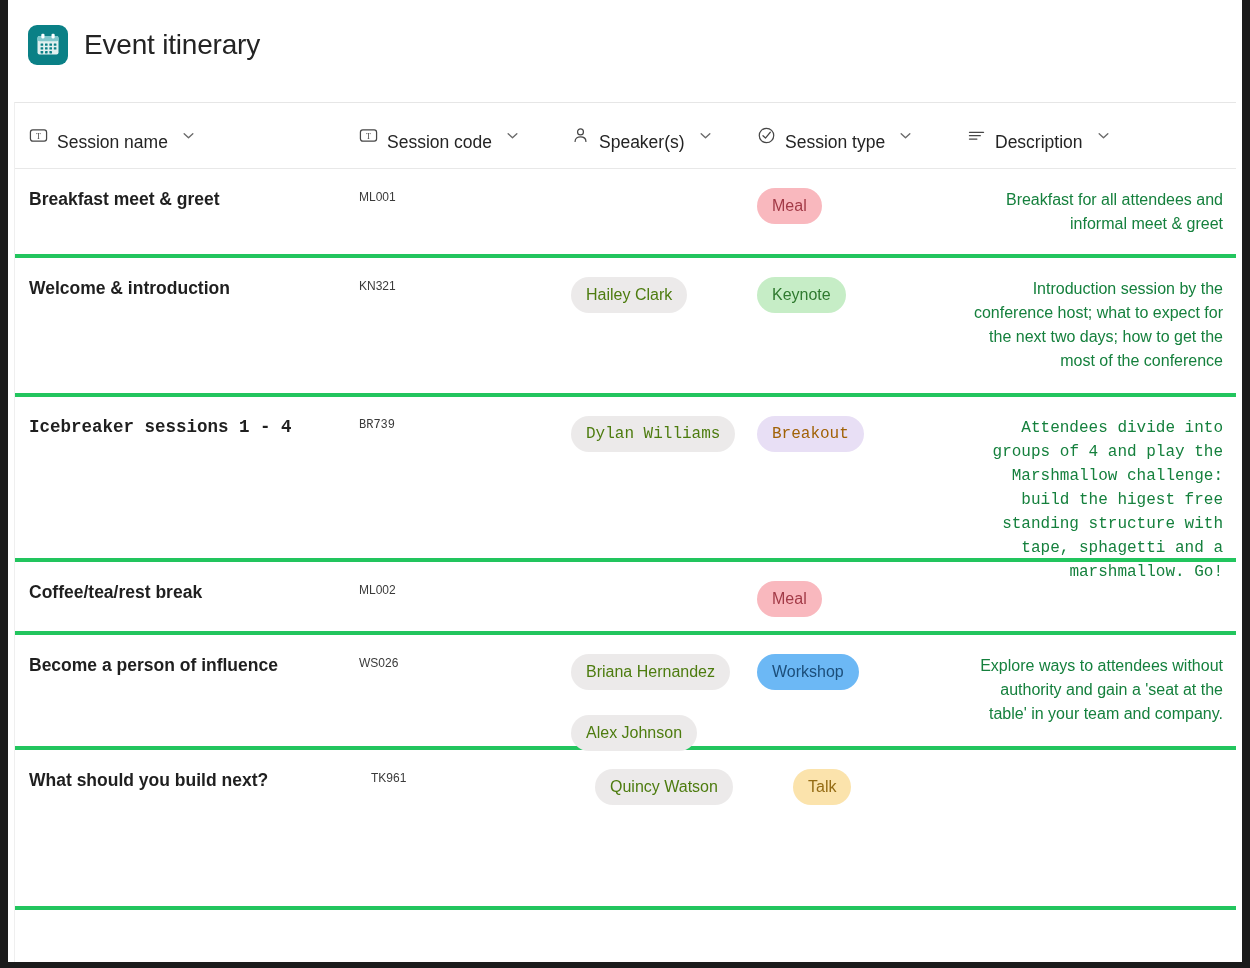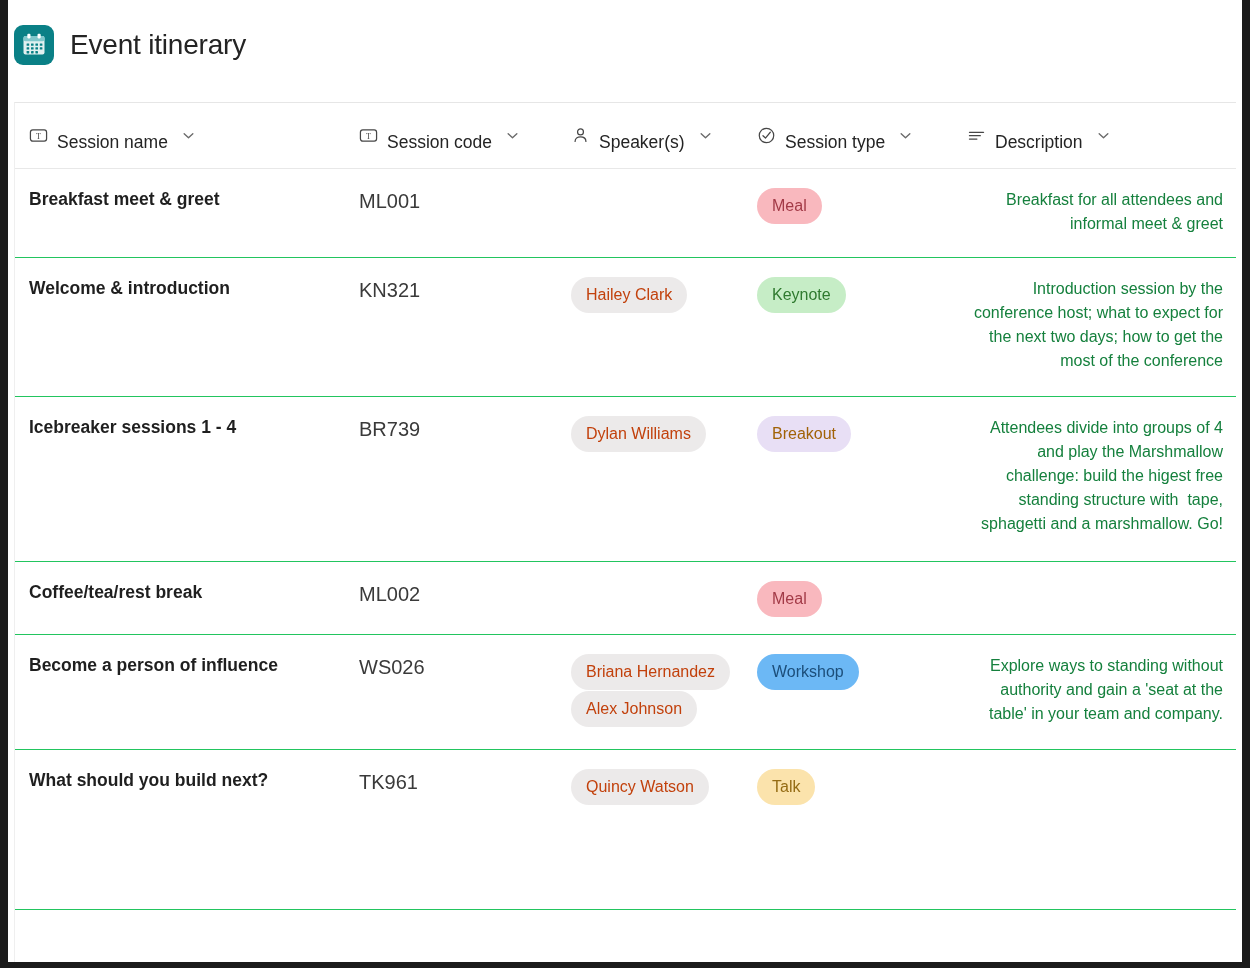--- a/index.html
+++ b/index.html
@@ -25,21 +25,21 @@
     background: #1b1b1b;
   }
   .edge-bottom {
     position: absolute; left: 0; bottom: 0; width: 1250px; height: 6px;
     background: #1b1b1b;
   }
 
   
   .header {
     position: absolute;
-    left: 14px; top: 14px;
+    left: 28px; top: 14px;
     display: flex; align-items: center; gap: 16px;
     height: 62px;
   }
   .app-icon {
     width: 40px; height: 40px;
     border-radius: 9px;
     background: #0a8086;
     display: flex; align-items: center; justify-content: center;
     flex: none;
   }
@@ -57,21 +57,21 @@
     width: 1222px;
     height: 860px;
     background: #ffffff;
     border-top: 1px solid #e6e6e6;
     border-left: 1px solid #efefef;
     overflow: hidden;
   }
   .row {
     display: flex;
     width: 100%;
-    border-bottom: 1px solid #22c55e;
+    border-bottom: 4px solid #22c55e;
     background: #ffffff;
   }
   .head-row {
     height: 66px;
     align-items: center;
     border-bottom: 1px solid #e8e8e8;
   }
   .cell { padding: 0 14px; }
 
   .c-name  { width: 330px; flex: none; }
@@ -100,53 +100,53 @@
   .body-row { min-height: 73px; }
   .body-row .cell { padding-top: 19px; padding-bottom: 16px; }
 
   .session-name {
     font-size: 17.5px;
     font-weight: bold;
     color: #1f1f1f;
     line-height: 1.3;
   }
   .session-code {
-    font-size: 20px;
+    font-size: 12px;
     color: #3a3a3a;
     padding-top: 2px;
   }
   .desc {
     font-size: 16px;
     color: #15803d;
     line-height: 1.5;
     white-space: pre-wrap;
   }
 
   .pill {
     display: inline-block;
     border-radius: 999px;
     font-size: 16px;
     line-height: 1;
     padding: 10px 15px 10px;
     white-space: nowrap;
   }
   .pill-speaker {
     background: #eceaea;
-    color: #c2410c;
-    margin-bottom: 1px;
+    color: #4d7c0f;
+    margin-bottom: 25px;
   }
   .spk-stack { display: flex; flex-direction: column; align-items: flex-start; }
 
   
   .r1 { height: 89px; }
   .r2 { height: 139px; }
-  .r3 { height: 165px; }
+  .r3 { height: 165px; font-family: Liberation Mono, monospace; }
   .r4 { height: 63px; }
   .r5 { height: 115px; }
-  .r6 { height: 160px; }
+  .r6 { height: 160px; gap: 12px; }
 </style>
 </head>
 <body>
 
 <div class="page">
 
   <div class="edge-left"></div>
   <div class="edge-right"></div>
   <div class="edge-bottom"></div>
 
@@ -338,21 +338,21 @@
             <div class="session-code">WS026</div>
           </div>
           <div class="cell c-spk">
             <div class="spk-stack">
               <span class="pill pill-speaker">Briana Hernandez</span>
               <span class="pill pill-speaker">Alex Johnson</span>
             </div>
           </div>
           <div class="cell c-type"><span class="pill" style="background: rgb(108, 184, 245); color: rgb(28, 78, 122);">Workshop</span></div>
           <div class="cell c-desc">
-            <div class="desc">Explore ways to standing without authority and gain a 'seat at the table' in your team and company.</div>
+            <div class="desc">Explore ways to attendees without authority and gain a 'seat at the table' in your team and company.</div>
           </div>
         </div>
         <div class="row body-row r6">
           <div class="cell c-name">
             <div class="session-name">What should you build next?</div>
           </div>
           <div class="cell c-code">
             <div class="session-code">TK961</div>
           </div>
           <div class="cell c-spk">

